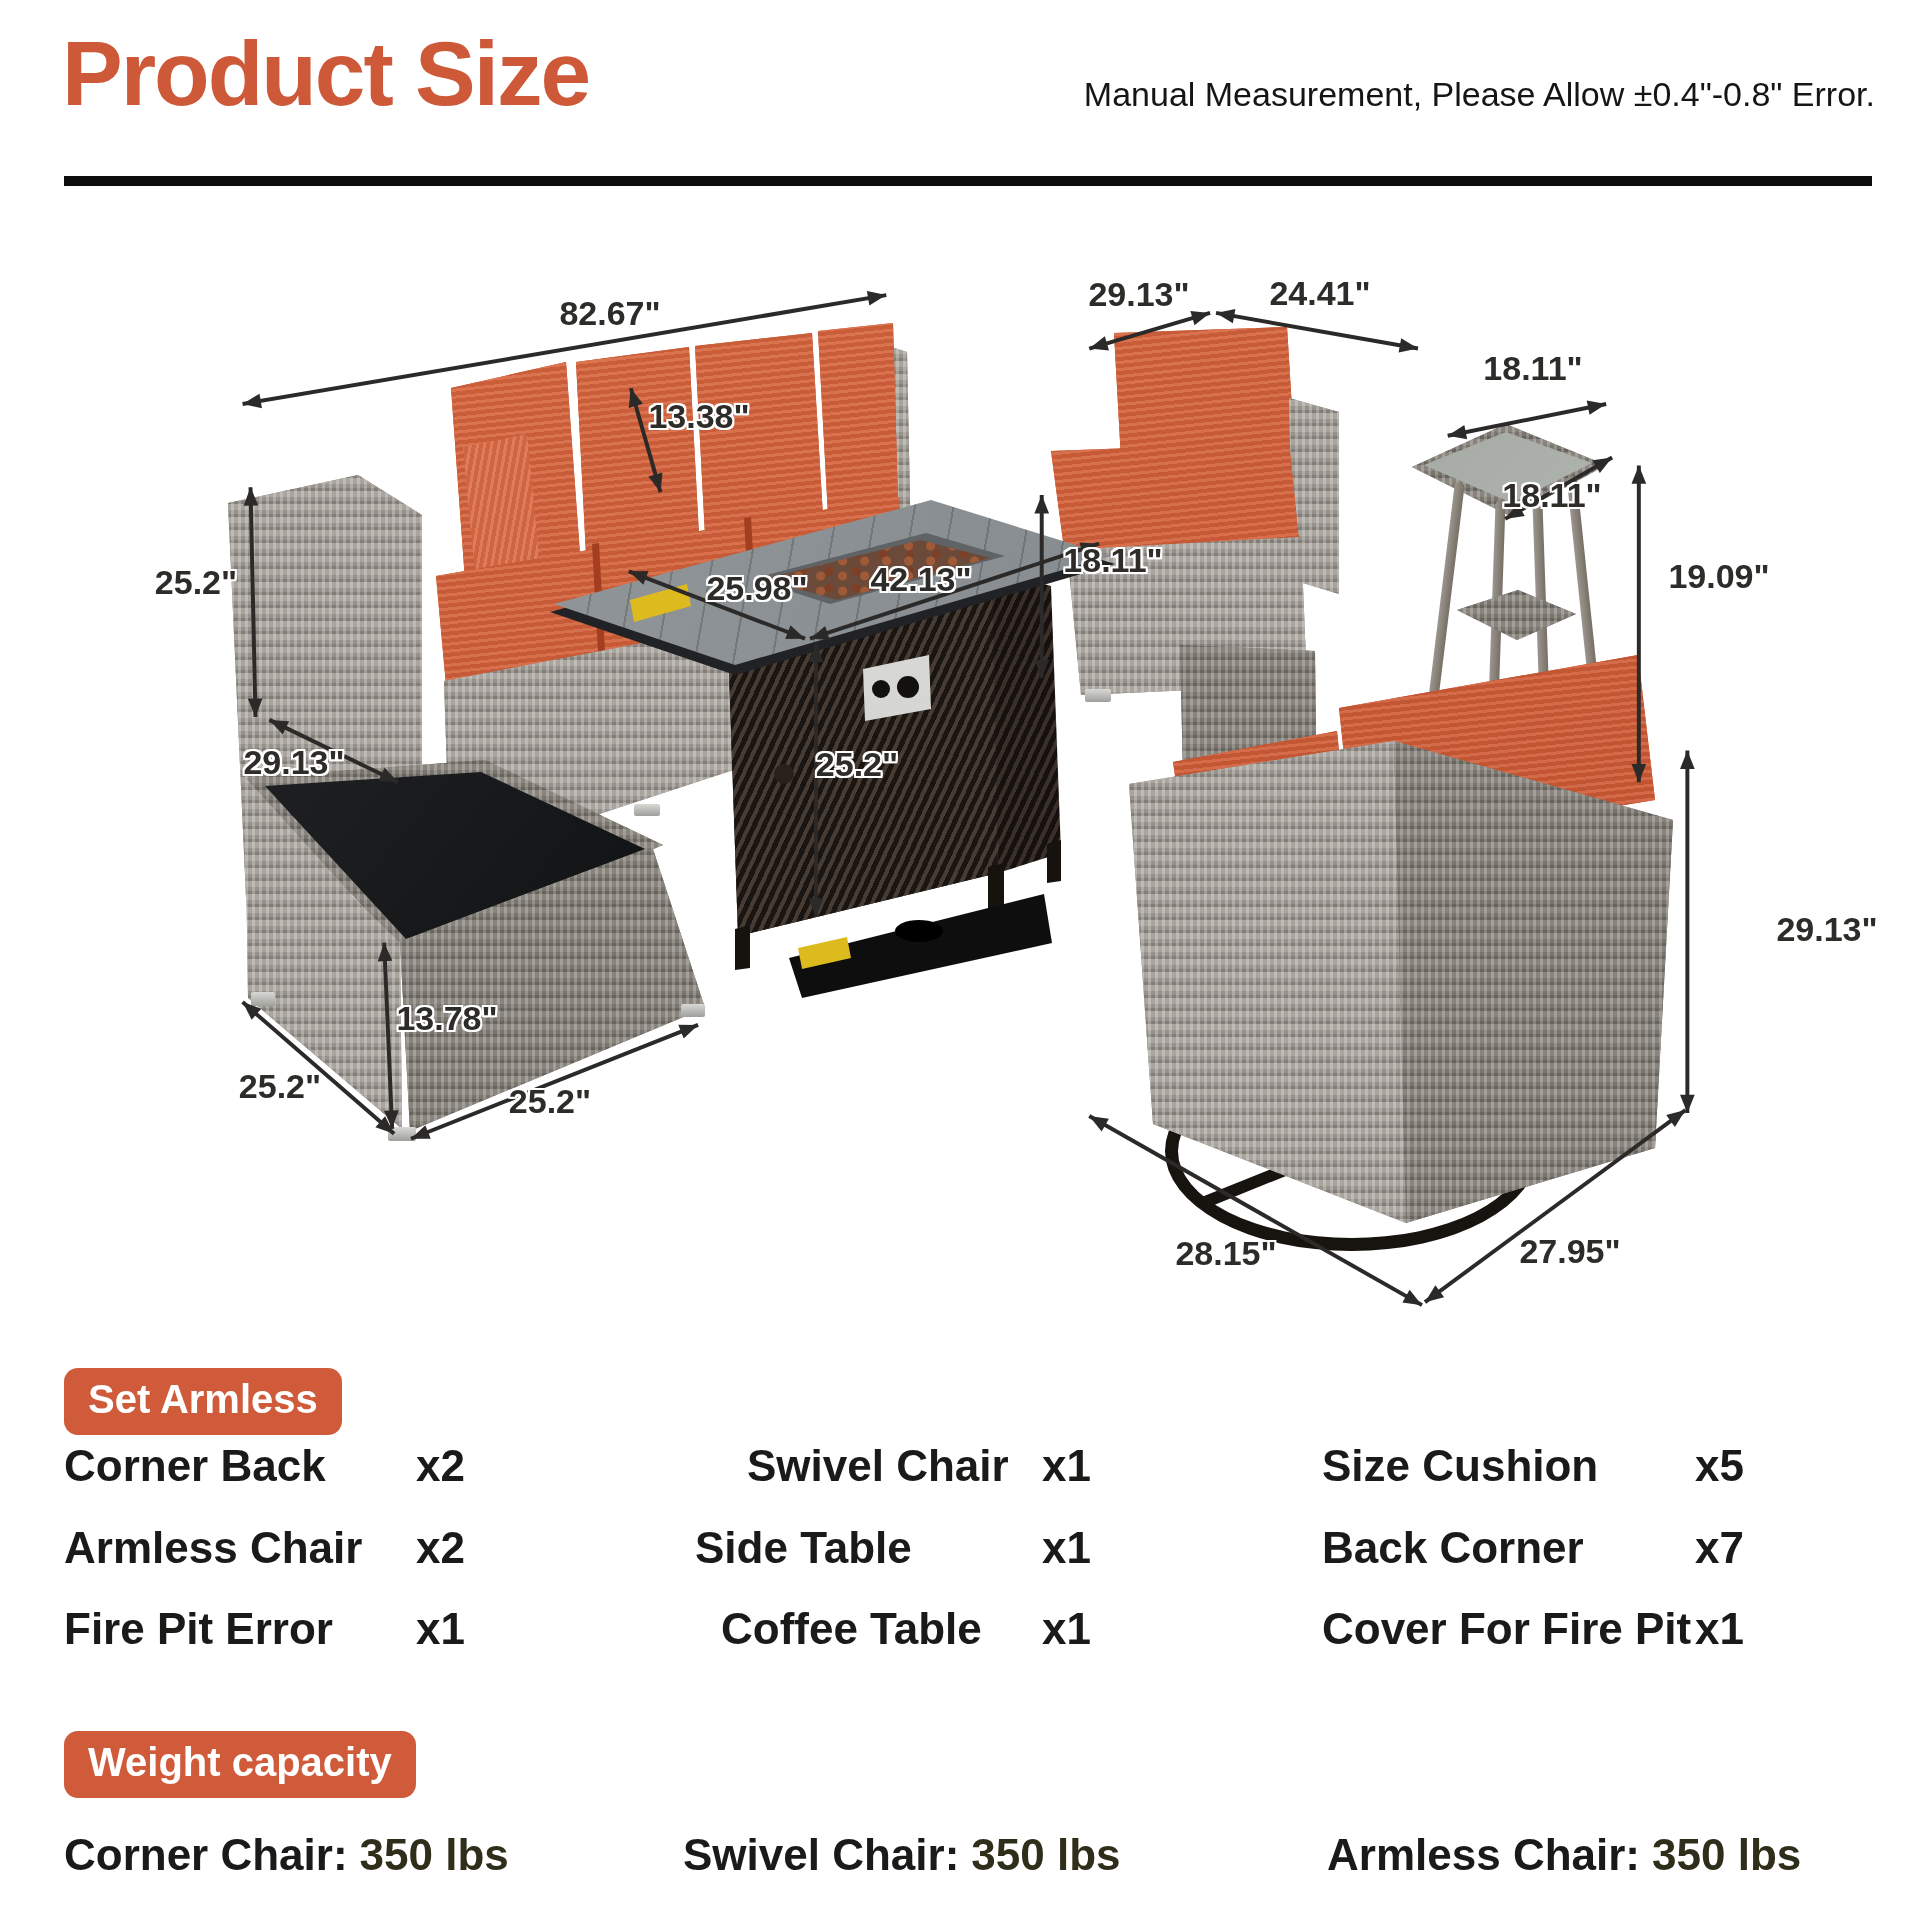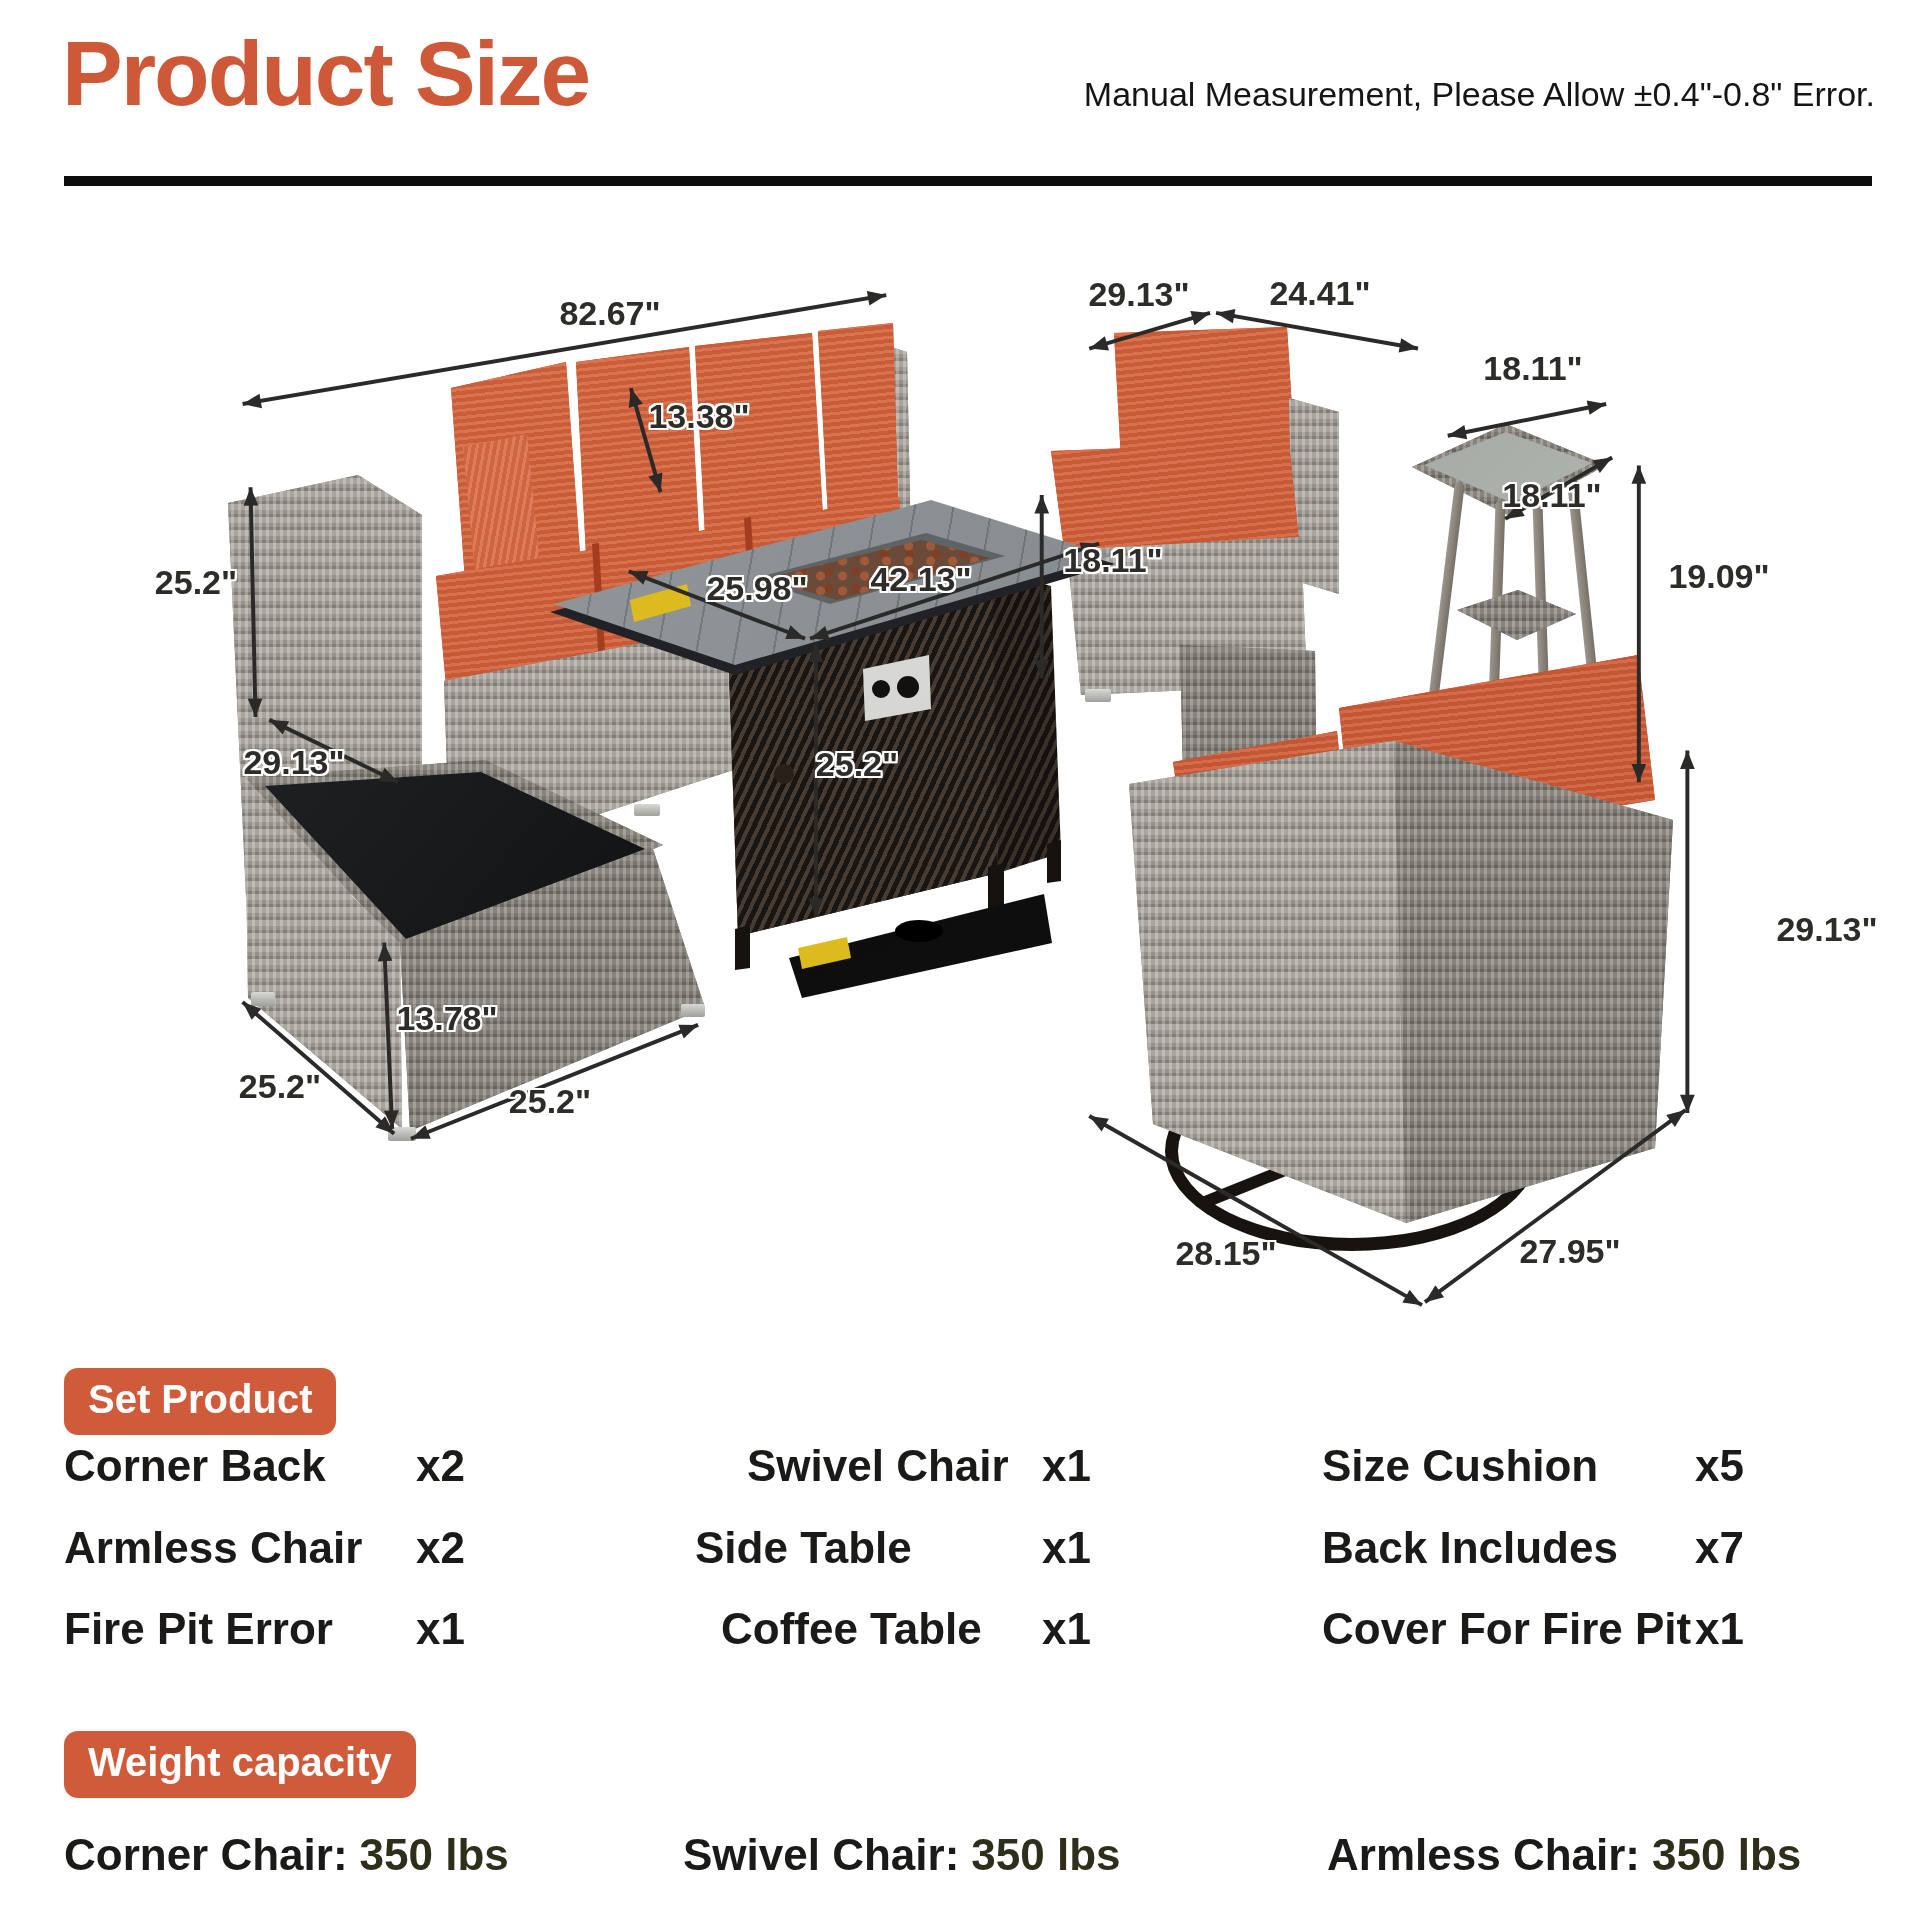--- a/index.html
+++ b/index.html
@@ -215,39 +215,39 @@
     <span class="dim" style="left:921px;top:579px">42.13"</span>
     <span class="dim" style="left:857px;top:764px">25.2"</span>
     <span class="dim" style="left:447px;top:1018px">13.78"</span>
     <span class="dim" style="left:280px;top:1086px">25.2"</span>
     <span class="dim" style="left:550px;top:1101px">25.2"</span>
     <span class="dim" style="left:1226px;top:1253px">28.15"</span>
     <span class="dim" style="left:1570px;top:1251px">27.95"</span>
     <span class="dim" style="left:1827px;top:929px">29.13"</span>
   </div>
 
-  <div class="badge" style="left:64px;top:1368px">Set Product</div>
+  <div class="badge" style="left:64px;top:1368px">Set Armless</div>
 
   <span class="item-name" style="left:64px;top:1441px">Corner Back</span>
   <span class="item-qty" style="left:416px;top:1441px">x2</span>
   <span class="item-name" style="left:64px;top:1523px">Armless Chair</span>
   <span class="item-qty" style="left:416px;top:1523px">x2</span>
   <span class="item-name" style="left:64px;top:1604px">Fire Pit Error</span>
   <span class="item-qty" style="left:416px;top:1604px">x1</span>
 
   <span class="item-name" style="left:747px;top:1441px">Swivel Chair</span>
   <span class="item-qty" style="left:1042px;top:1441px">x1</span>
   <span class="item-name" style="left:695px;top:1523px">Side Table</span>
   <span class="item-qty" style="left:1042px;top:1523px">x1</span>
   <span class="item-name" style="left:721px;top:1604px">Coffee Table</span>
   <span class="item-qty" style="left:1042px;top:1604px">x1</span>
 
   <span class="item-name" style="left:1322px;top:1441px">Size Cushion</span>
   <span class="item-qty" style="left:1695px;top:1441px">x5</span>
-  <span class="item-name" style="left:1322px;top:1523px">Back Includes</span>
+  <span class="item-name" style="left:1322px;top:1523px">Back Corner</span>
   <span class="item-qty" style="left:1695px;top:1523px">x7</span>
   <span class="item-name" style="left:1322px;top:1604px">Cover For Fire Pit</span>
   <span class="item-qty" style="left:1695px;top:1604px">x1</span>
 
   <div class="badge" style="left:64px;top:1731px">Weight capacity</div>
 
   <span class="w-line" style="left:64px;top:1830px">
     <span>Corner Chair:</span><span class="w-val">350 lbs</span>
   </span>
   <span class="w-line" style="left:683px;top:1830px">

